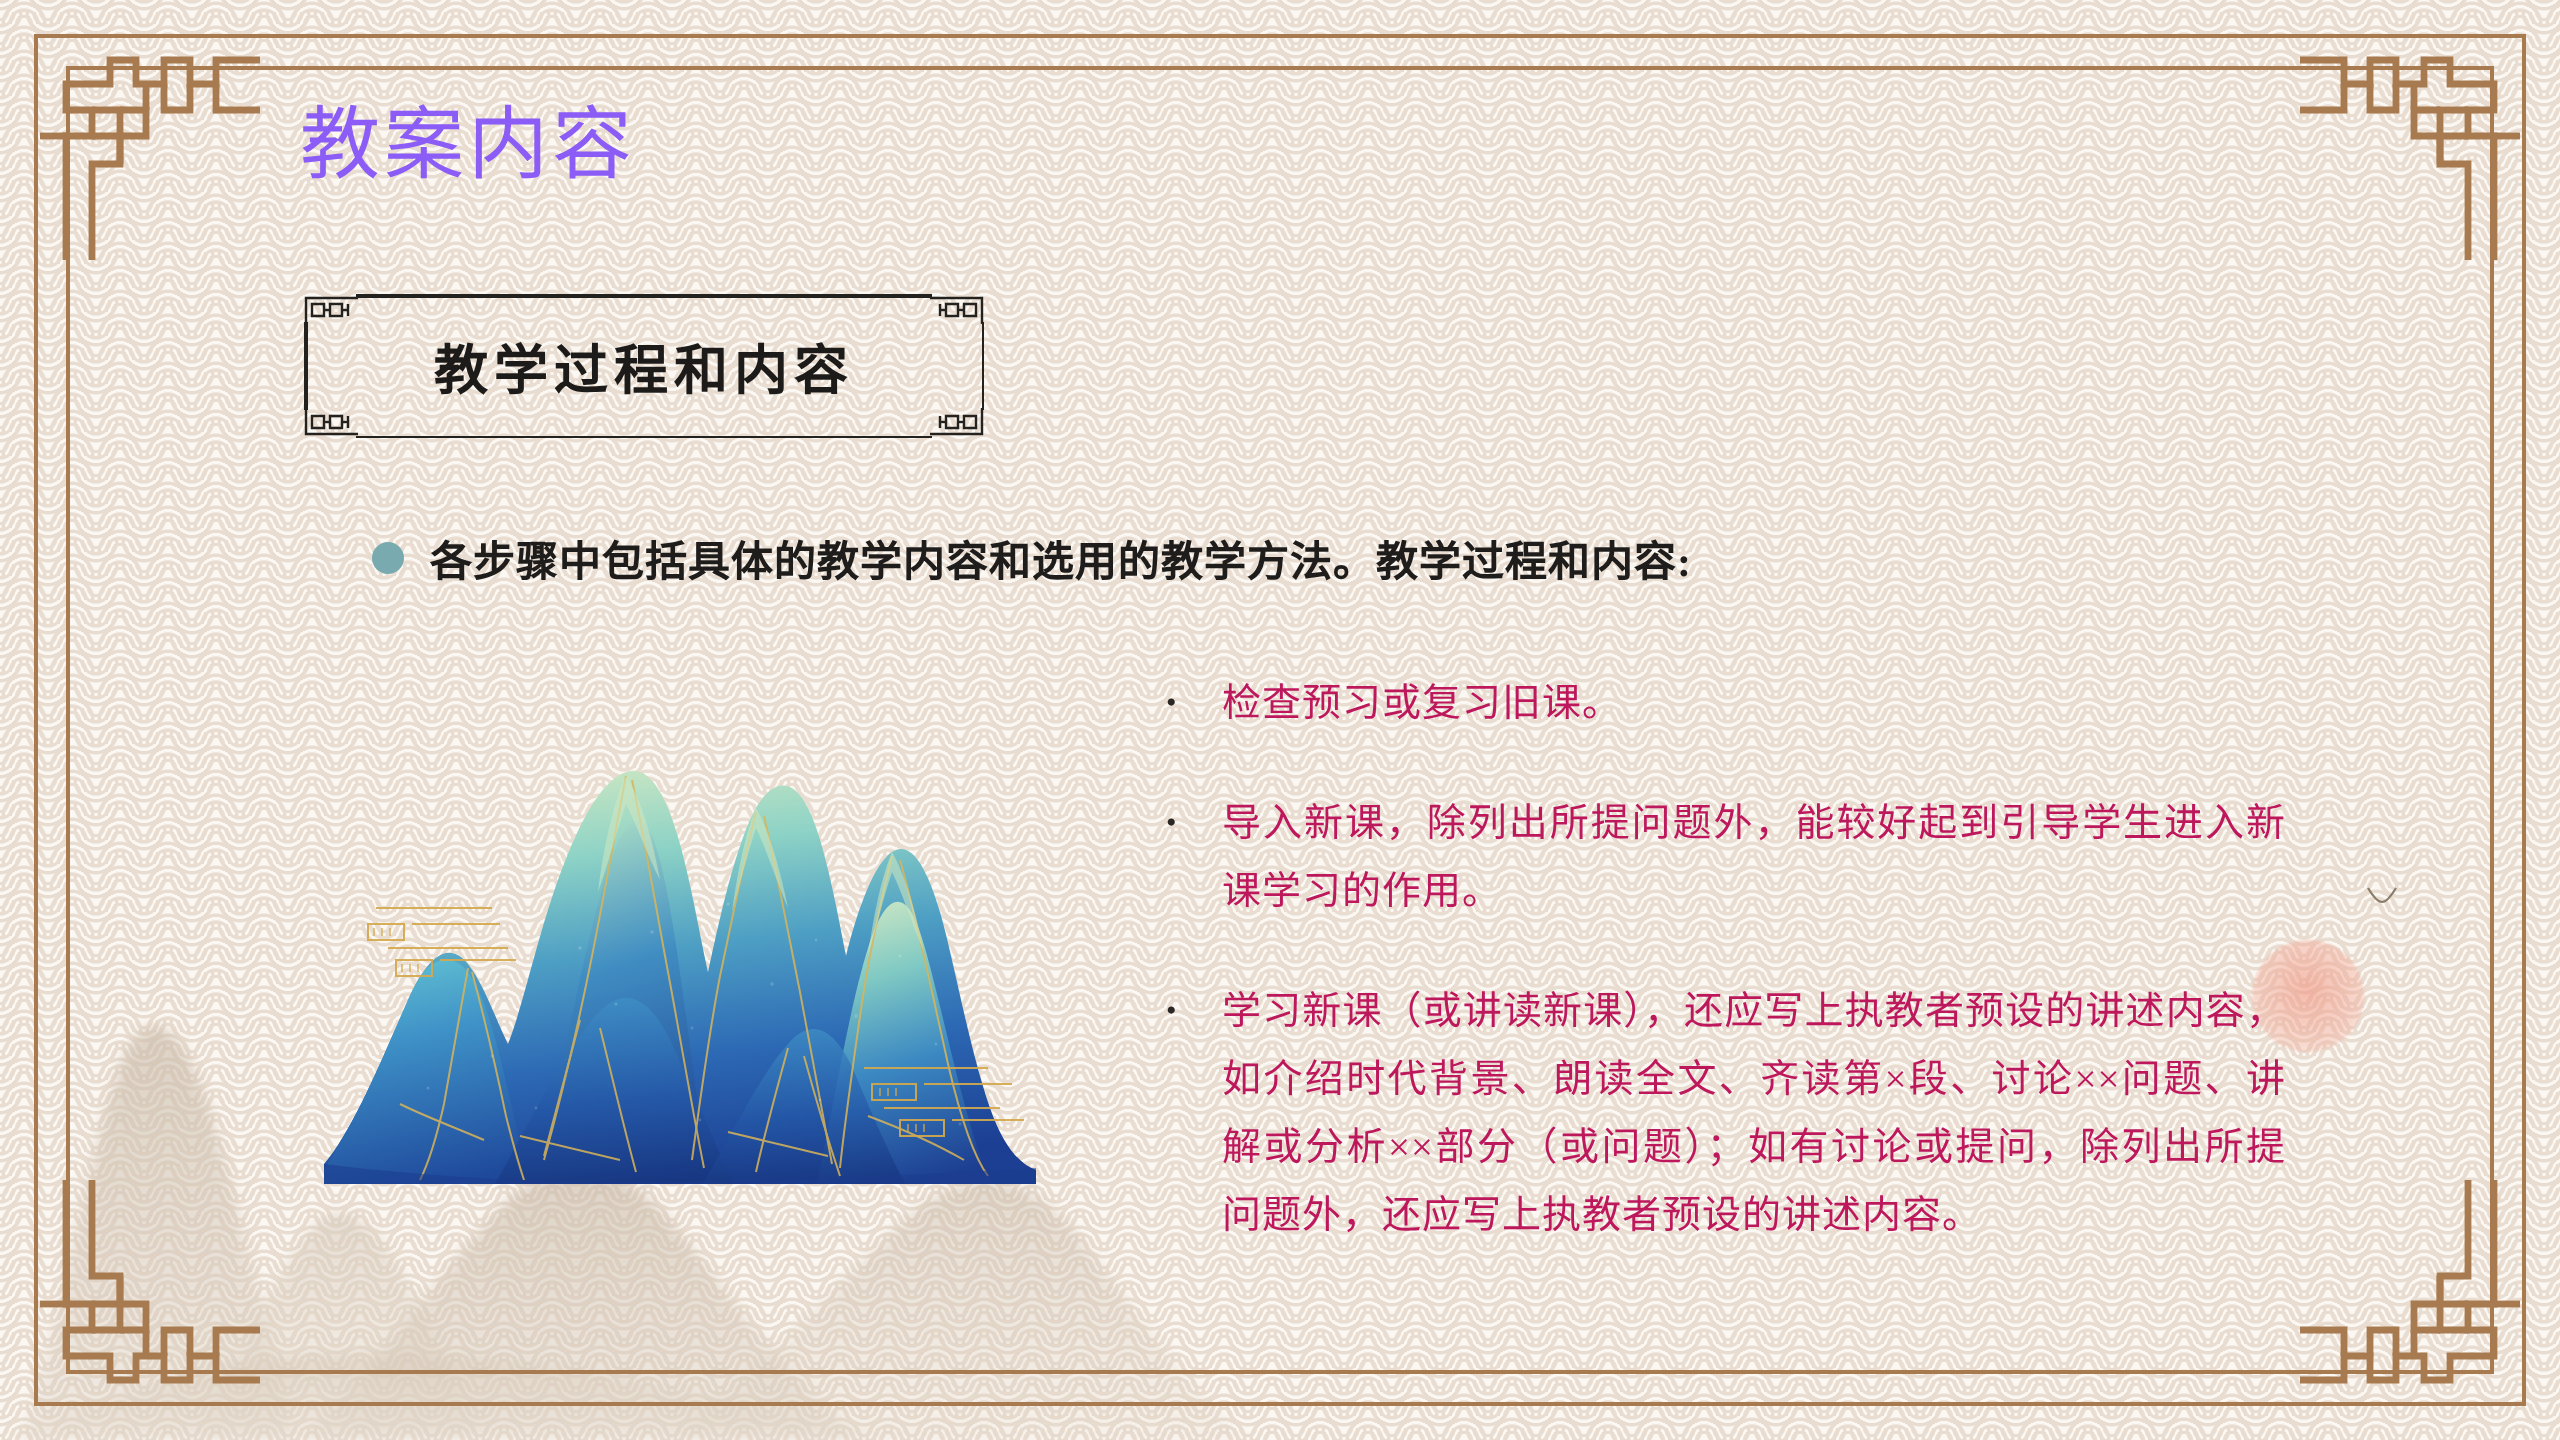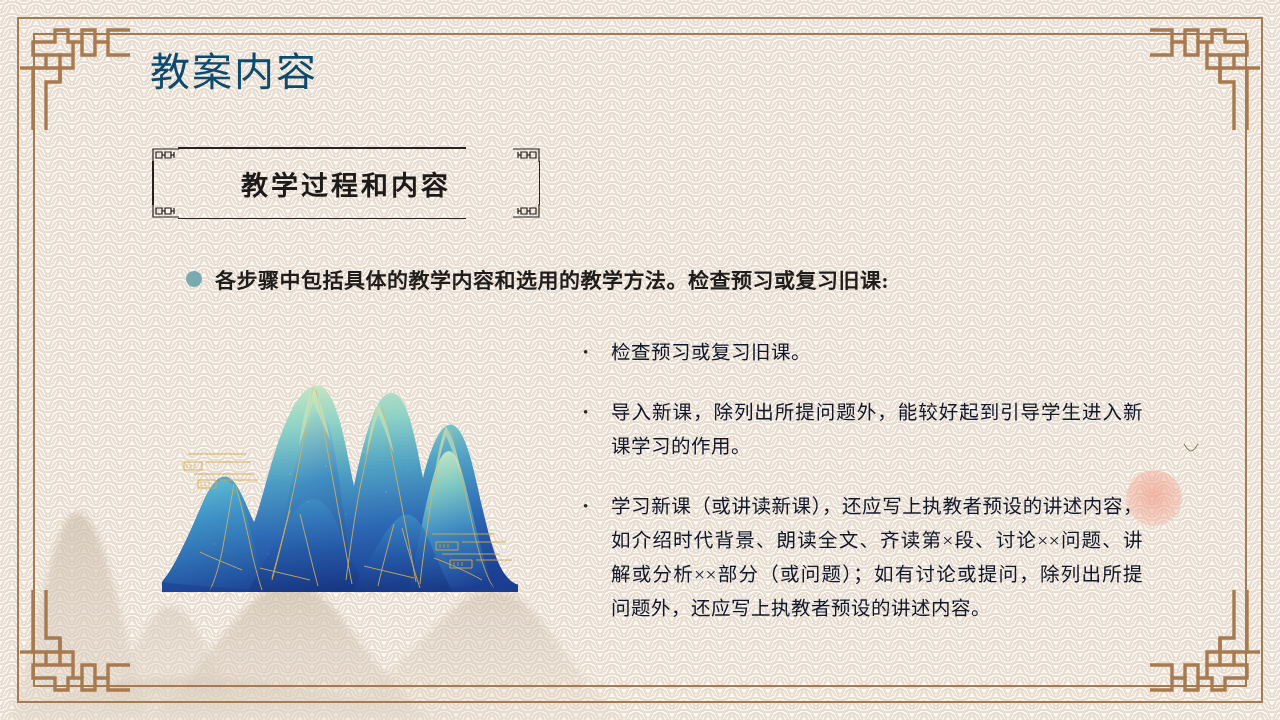--- a/index.html
+++ b/index.html
@@ -88,31 +88,31 @@
   .corner-bl { left: 10px;  bottom: 10px; transform: scaleY(-1); }
   .corner-br { right: 10px; bottom: 10px; transform: scale(-1,-1); }
 
   
   .page-title {
     position: absolute;
     left: 150px;
     top: 48px;
     font-size: 40px;
     line-height: 1.25;
-    color: #0c4a6e;
+    color: #8b5cf6;
     letter-spacing: 2px;
     white-space: nowrap;
   }
 
   
   .section-box {
     position: absolute;
     left: 152px;
     top: 147px;
-    width: 388px;
+    width: 340px;
     height: 72px;
   }
   .sb-line { position: absolute; background: #24221f; }
   .sb-top    { left: 26px; top: 0;     width: 288px; height: 1.5px; }
   .sb-bottom { left: 26px; bottom: 0;  width: 288px; height: 1.5px; }
   .sb-left   { left: 0;    top: 14px;  width: 1.5px; height: 44px; }
   .sb-right  { right: 0;   top: 14px;  width: 1.5px; height: 44px; }
 
   .sb-corner {
     position: absolute;
@@ -180,21 +180,21 @@
     width: 28px;
     padding-top: 9px;
     font-size: 15px;
     line-height: 1;
     color: #2a2724;
   }
   .body-text {
     flex: 1 1 auto;
     font-size: 19.5px;
     line-height: 34px;
-    color: #0f172a;
+    color: #be185d;
     letter-spacing: 0.5px;
     text-align: justify;
   }
 
   
   .mountain {
     position: absolute;
     left: 150px;
     top: 382px;
     width: 390px;
@@ -484,21 +484,21 @@
         <path d="M10,8 L13,8"></path>
         <path d="M19,8 L22,8"></path>
       </g>
     </svg>
 
     <div class="section-title">教学过程和内容</div>
   </div>
 
   <div class="lead-row">
     <span class="lead-dot"></span>
-    <span class="lead-text">各步骤中包括具体的教学内容和选用的教学方法。检查预习或复习旧课:</span>
+    <span class="lead-text">各步骤中包括具体的教学内容和选用的教学方法。教学过程和内容:</span>
   </div>
 
   <div class="body-list">
     <div class="body-item">
       <span class="body-dot">•</span>
       <span class="body-text">检查预习或复习旧课。</span>
     </div>
     <div class="body-item">
       <span class="body-dot">•</span>
       <span class="body-text">导入新课，除列出所提问题外，能较好起到引导学生进入新课学习的作用。</span>

